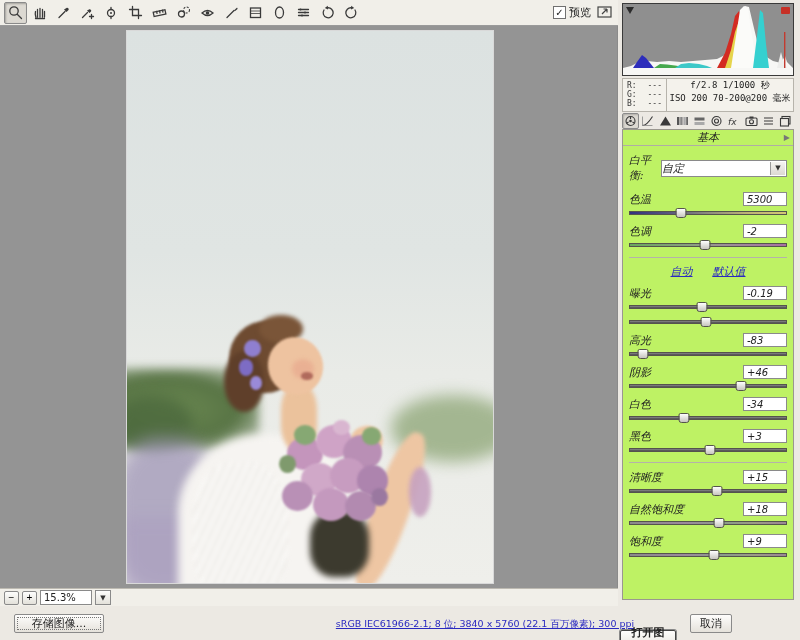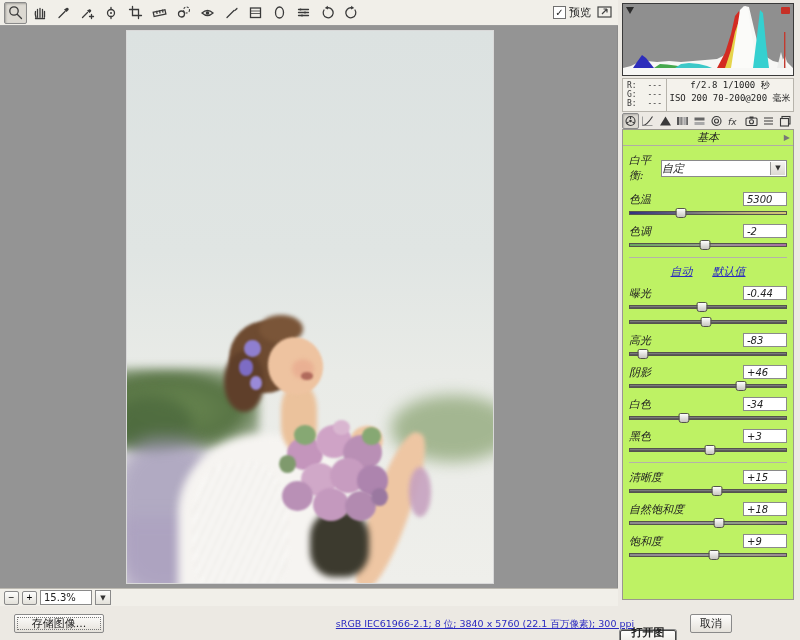--- a/index.html
+++ b/index.html
@@ -404,21 +404,21 @@
           </div>
         <div class="sep"></div>
         <div class="links-row">
           <span class="plink">自动</span>
           <span class="plink">默认值</span>
         </div>
         <div id="sliders-g1">
             <div class="srow">
               <div class="sl-top">
                 <span class="sl-label">曝光</span>
-                <span class="sl-value">-0.44</span>
+                <span class="sl-value">-0.19</span>
               </div>
               <div class="sl-track plain">
                 <span class="sl-thumb" style="left: 46%;"></span>
               </div>
             </div>
             <div class="srow">
               <div class="sl-track plain">
                 <span class="sl-thumb" style="left: 49%;"></span>
               </div>
             </div>

